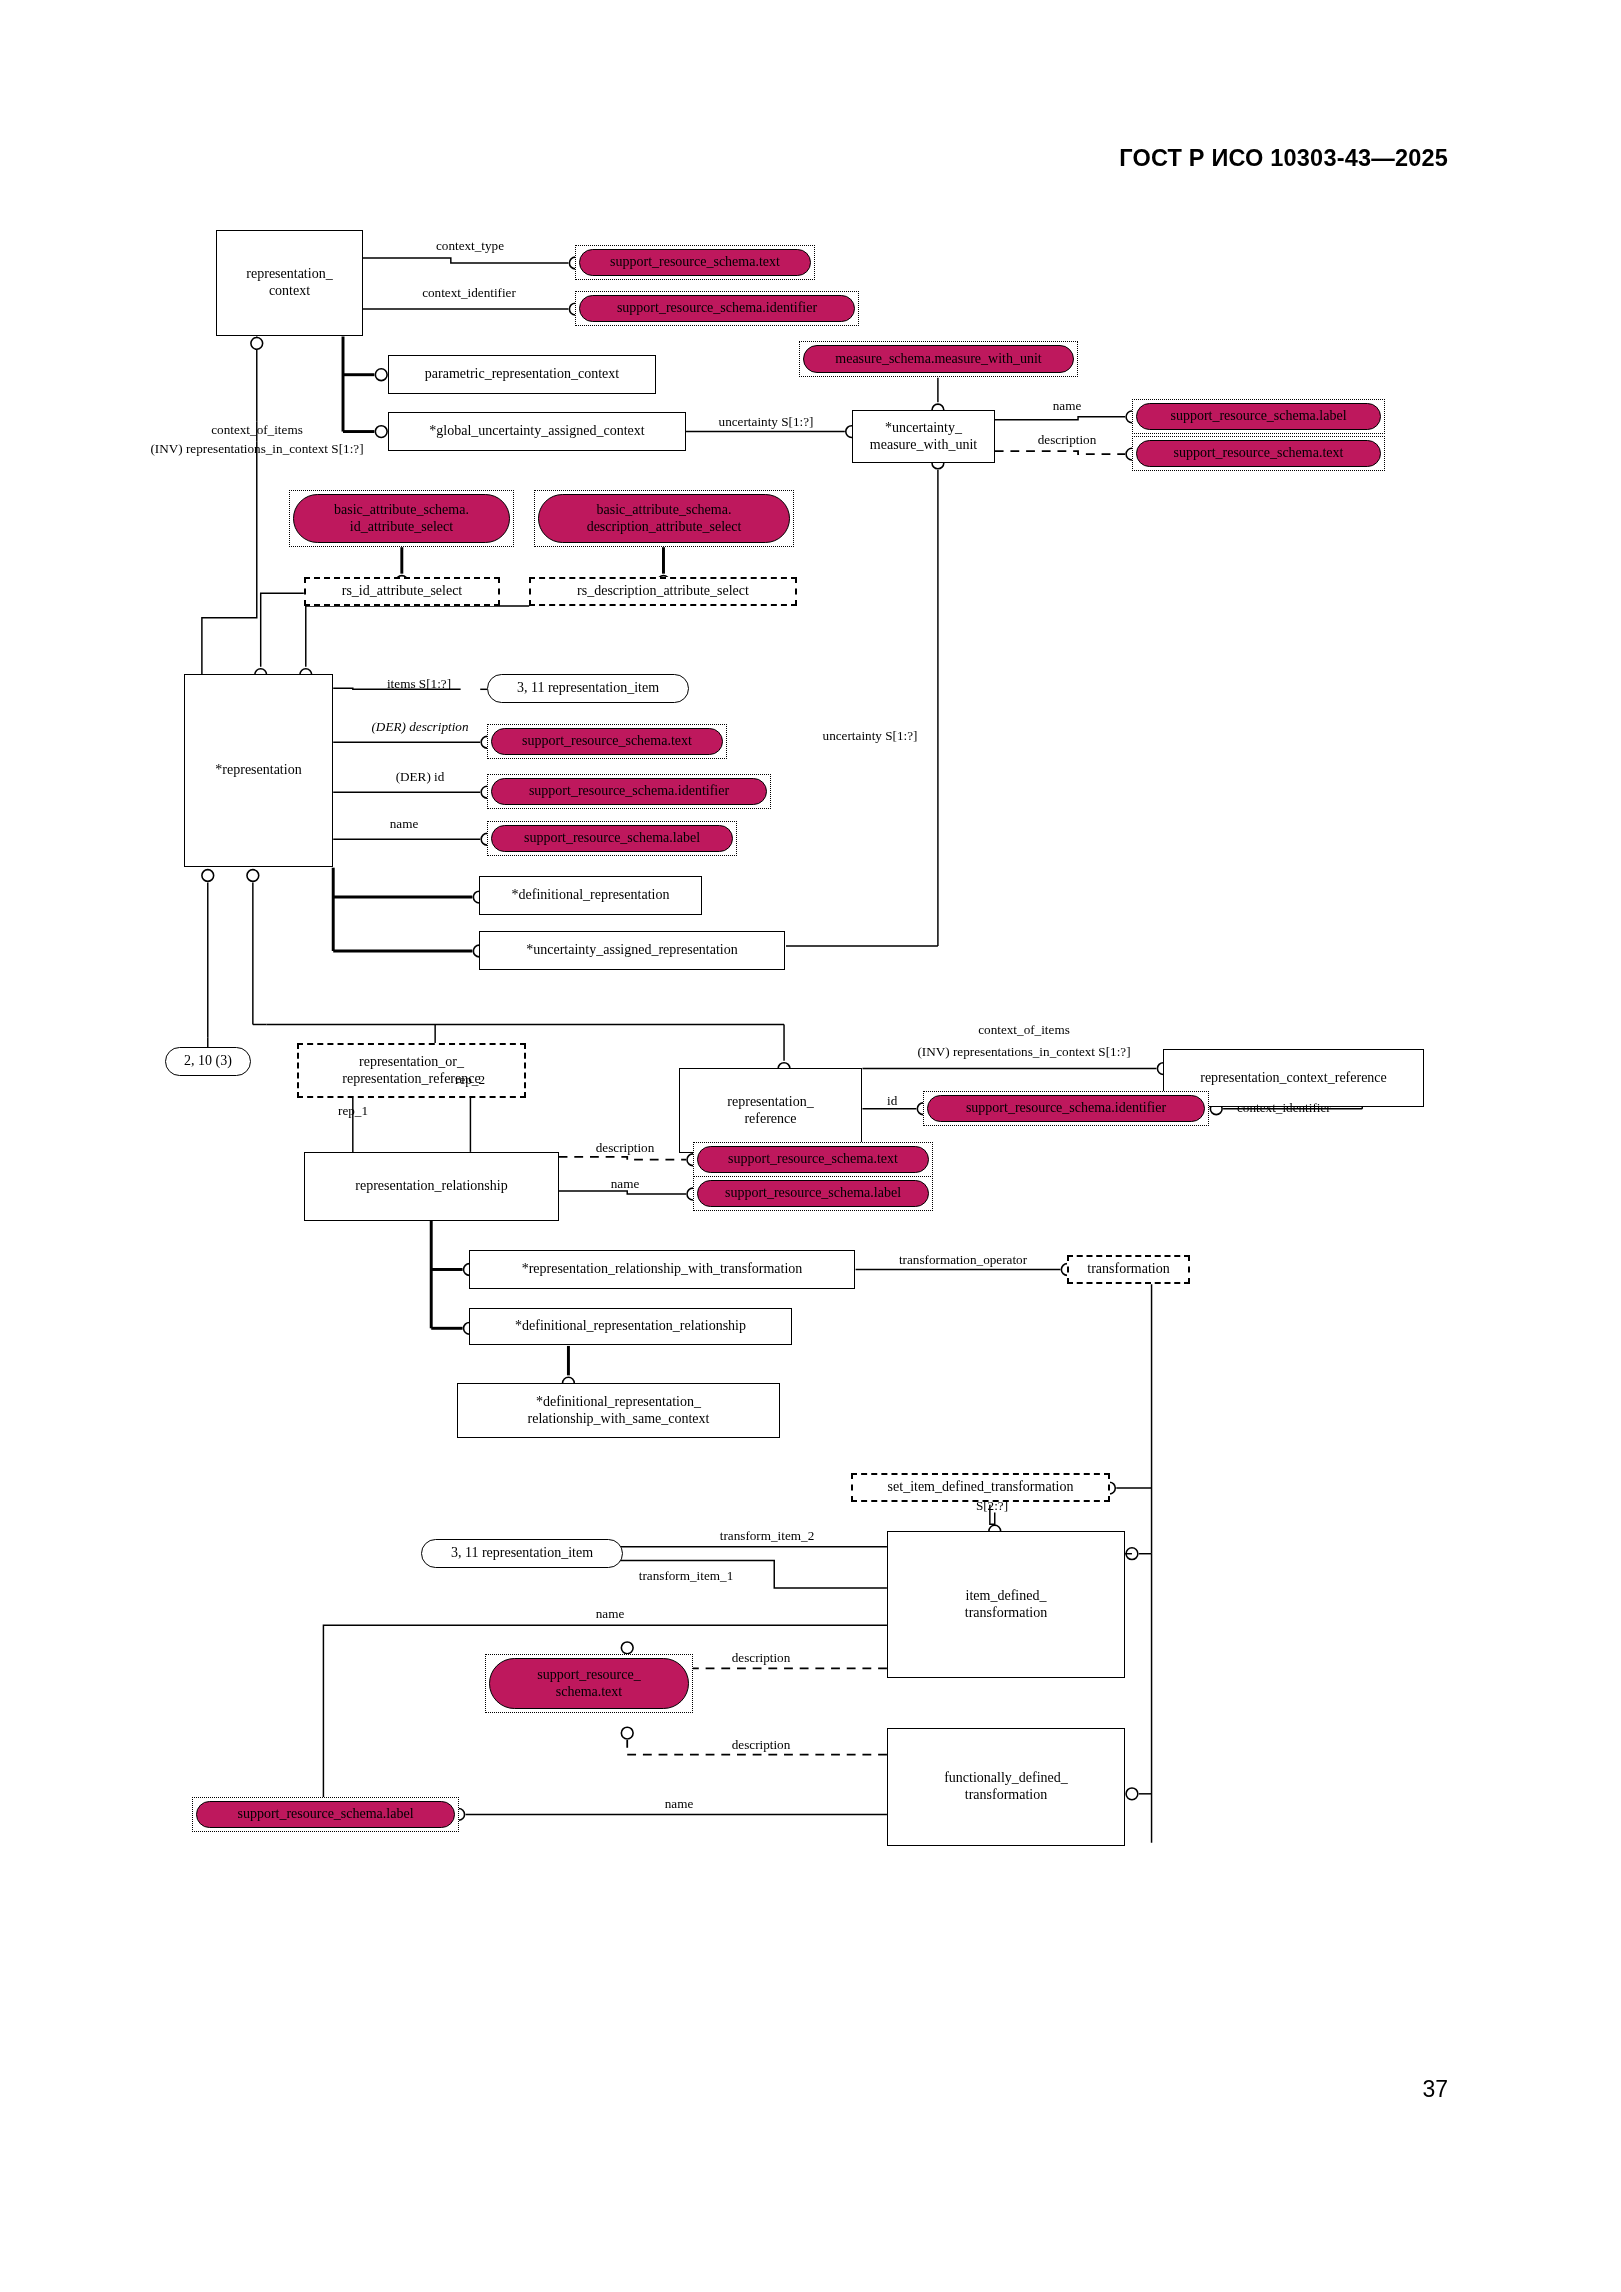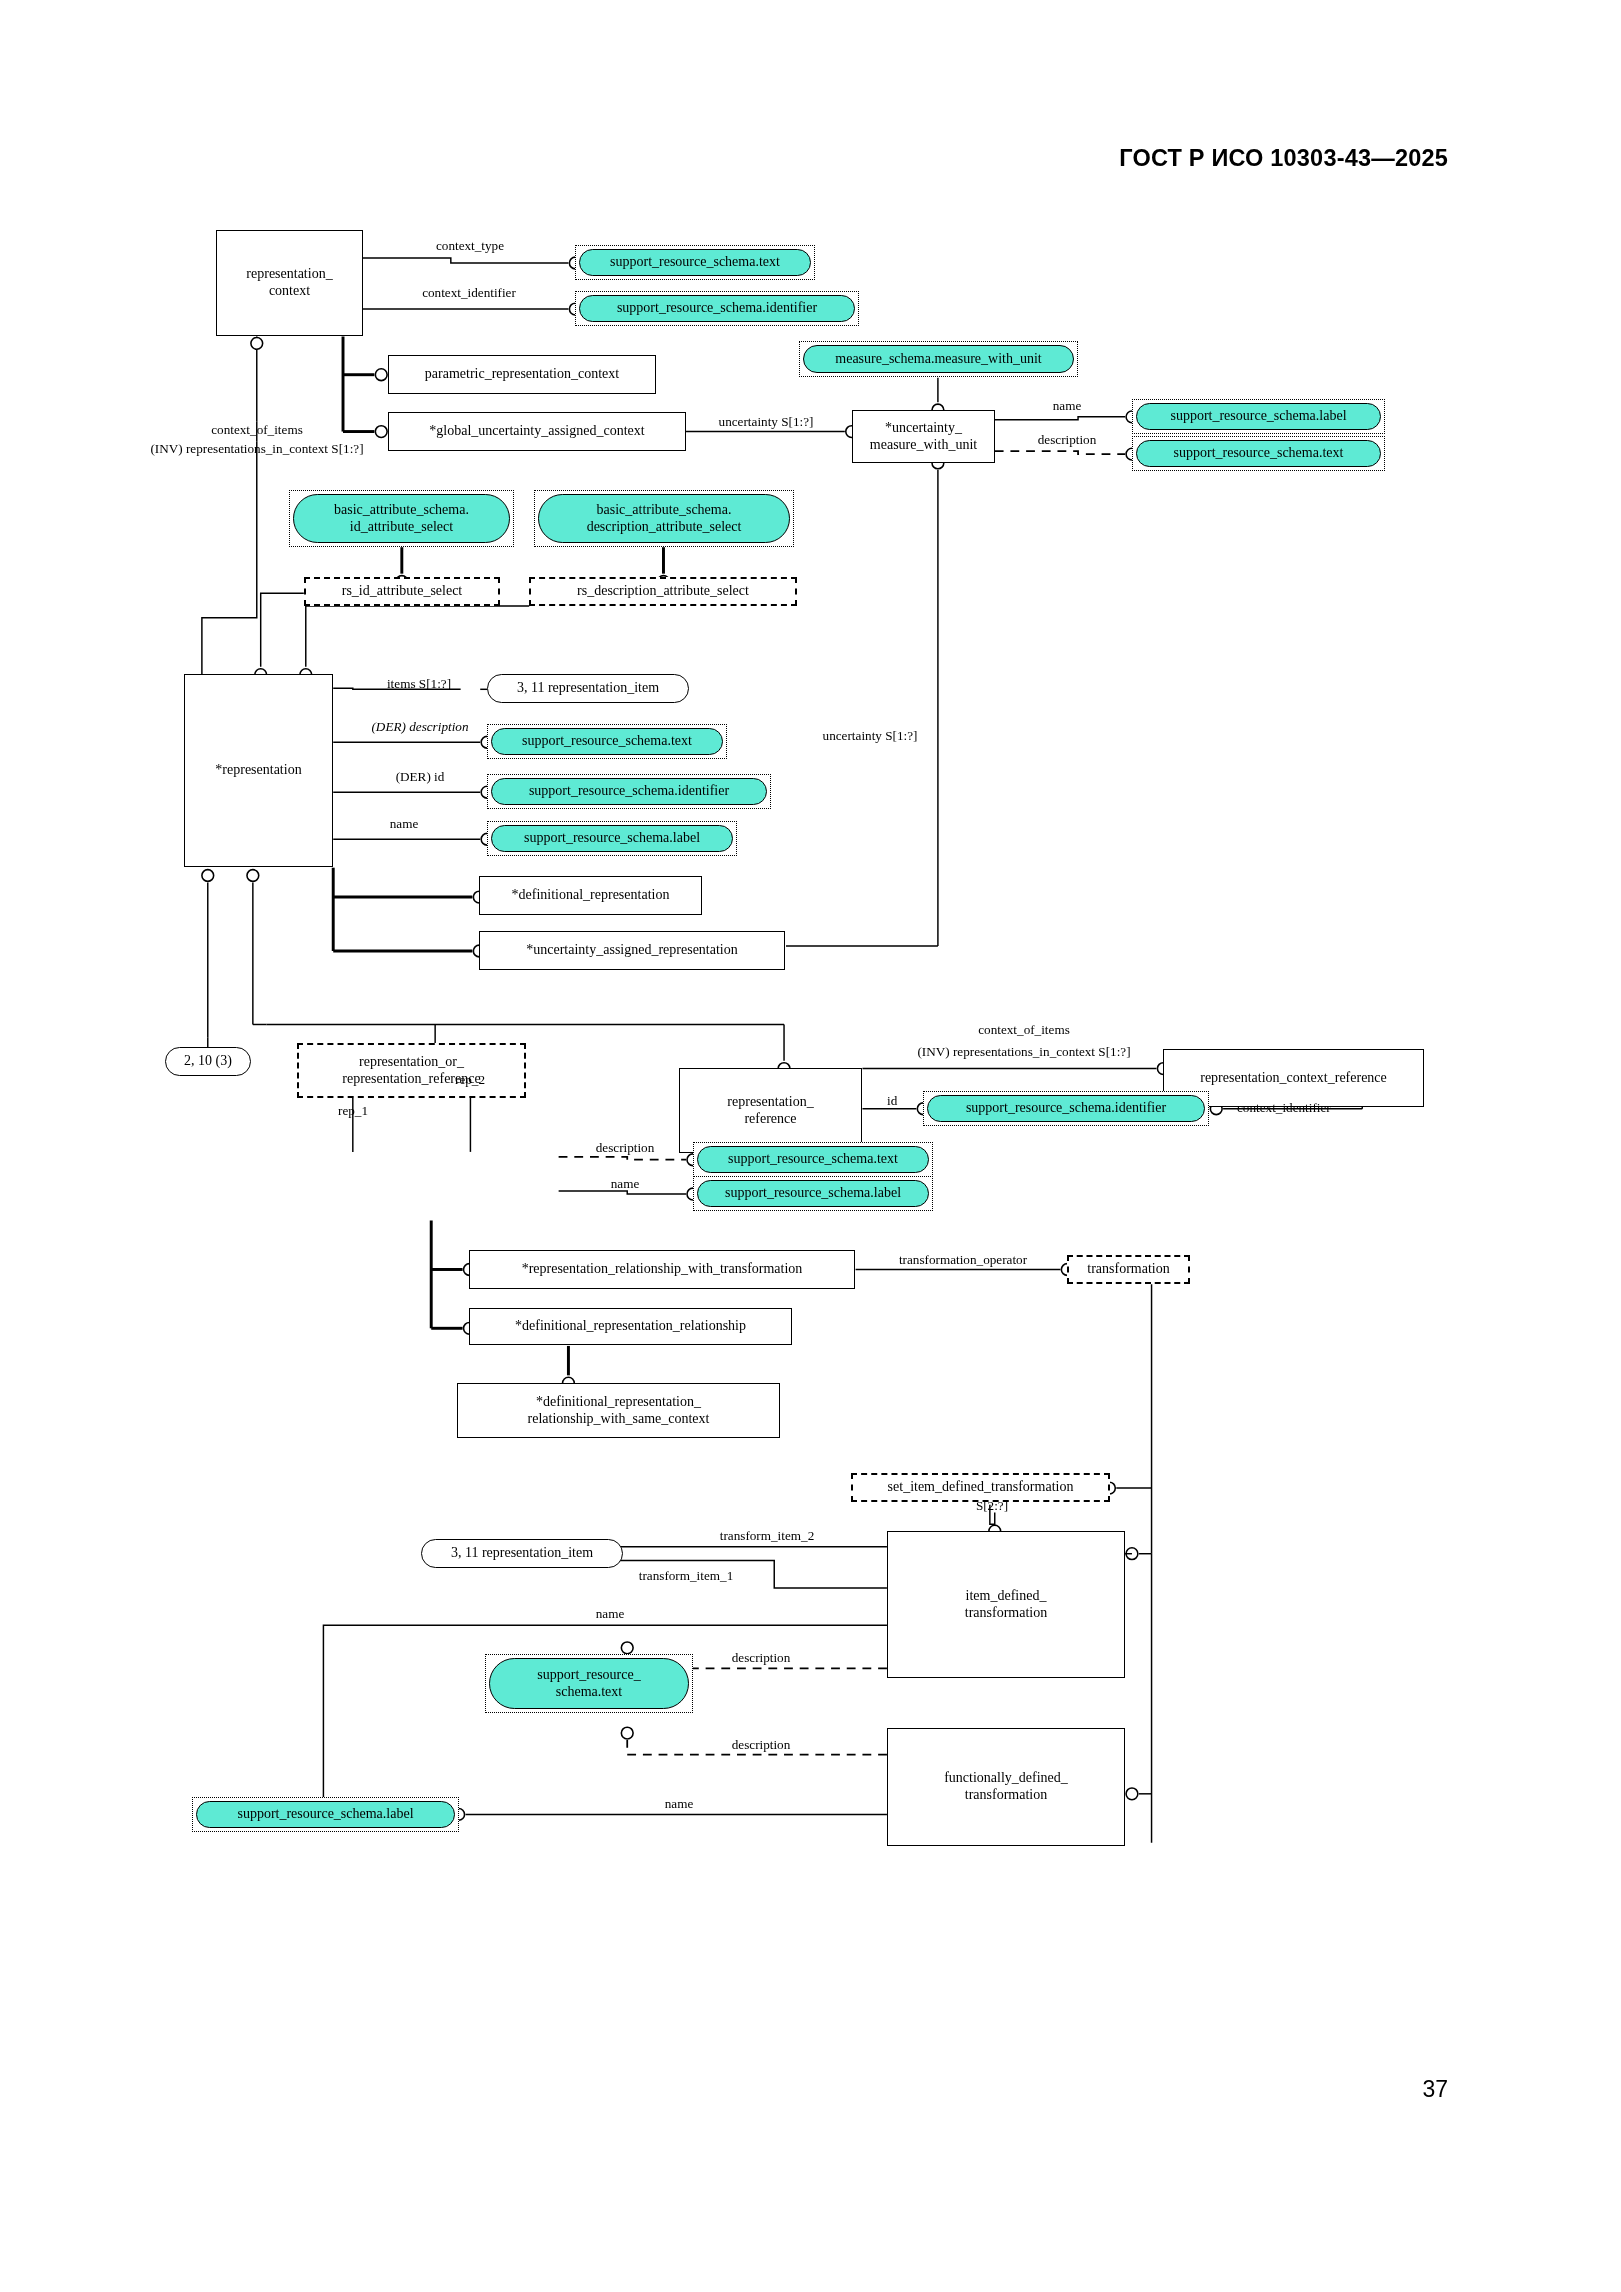--- a/index.html
+++ b/index.html
@@ -89,21 +89,21 @@
     justify-content: stretch;
   }
   .type-ext > span {
     display: flex;
     align-items: center;
     justify-content: center;
     width: 100%;
     height: 100%;
     border: 1.6px solid #000;
     border-radius: 979px;
-    background: #5eead4;
+    background: #be185d;
     text-align: center;
     white-space: pre-line;
     padding: 0 5.9px;
     box-sizing: border-box;
   }
   
   .rounded {
     border: 1.6px solid #000;
     border-radius: 979px;
   }
@@ -358,20 +358,21 @@
 
     <div class="node ent" style="left:679px; top:1068px; width:183px; height:85px;">representation_
 reference</div>
 
     <div class="node ent" style="left:1163px; top:1049px; width:261px; height:58px;">representation_context_reference</div>
 
     <div class="node type-ext" style="left:923px; top:1091px; width:286px; height:35px;">
       <span>support_resource_schema.identifier</span>
     </div>
 
+    <div class="node ent" style="left:304px; top:1152px; width:255px; height:69px;">representation_relationship</div>
 
     <div class="node type-ext" style="left:693px; top:1142px; width:240px; height:35px;">
       <span>support_resource_schema.text</span>
     </div>
 
     <div class="node type-ext" style="left:693px; top:1176px; width:240px; height:35px;">
       <span>support_resource_schema.label</span>
     </div>
 
     <div class="node ent" style="left:469px; top:1250px; width:386px; height:39px;">*representation_relationship_with_transformation</div>

